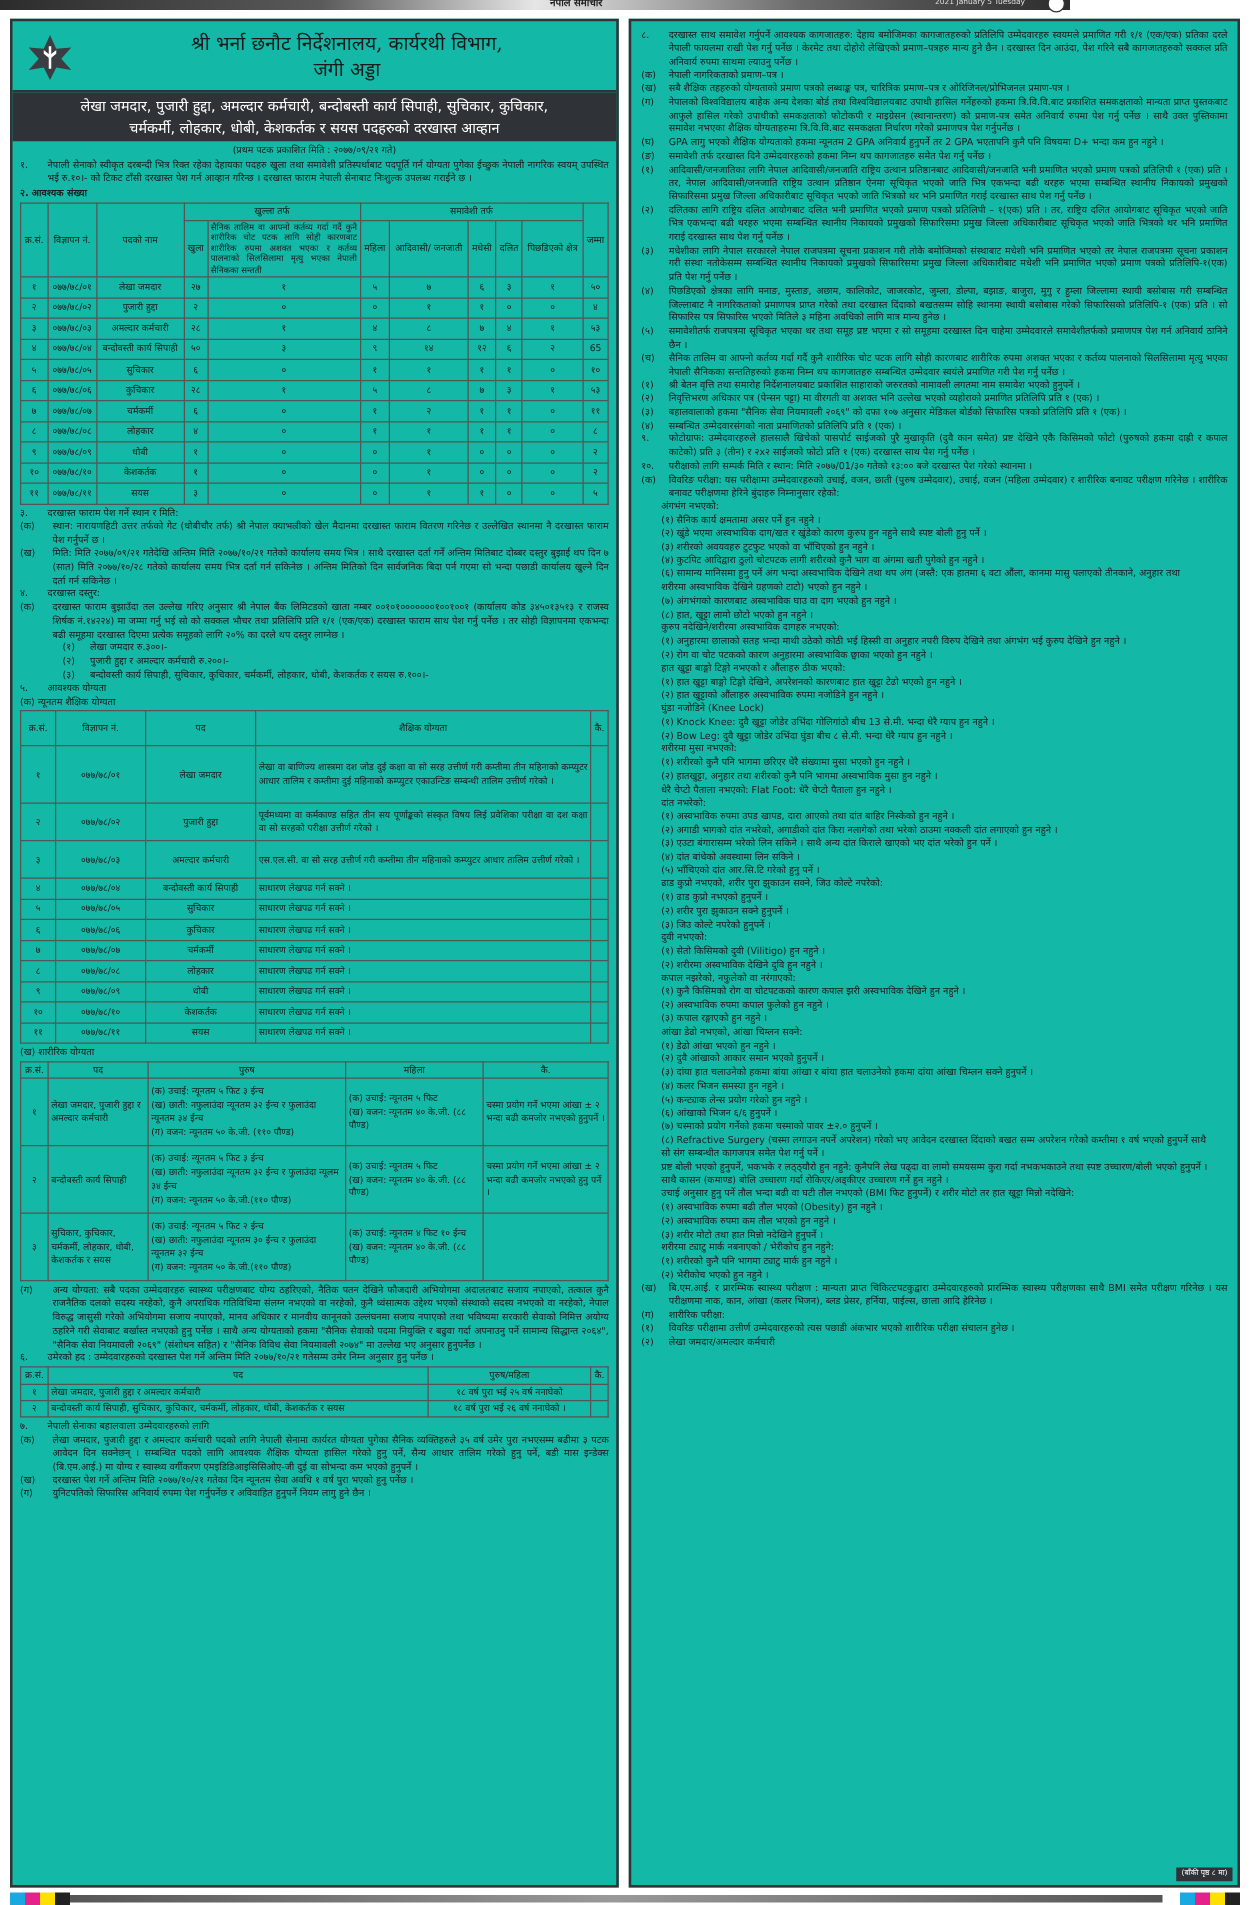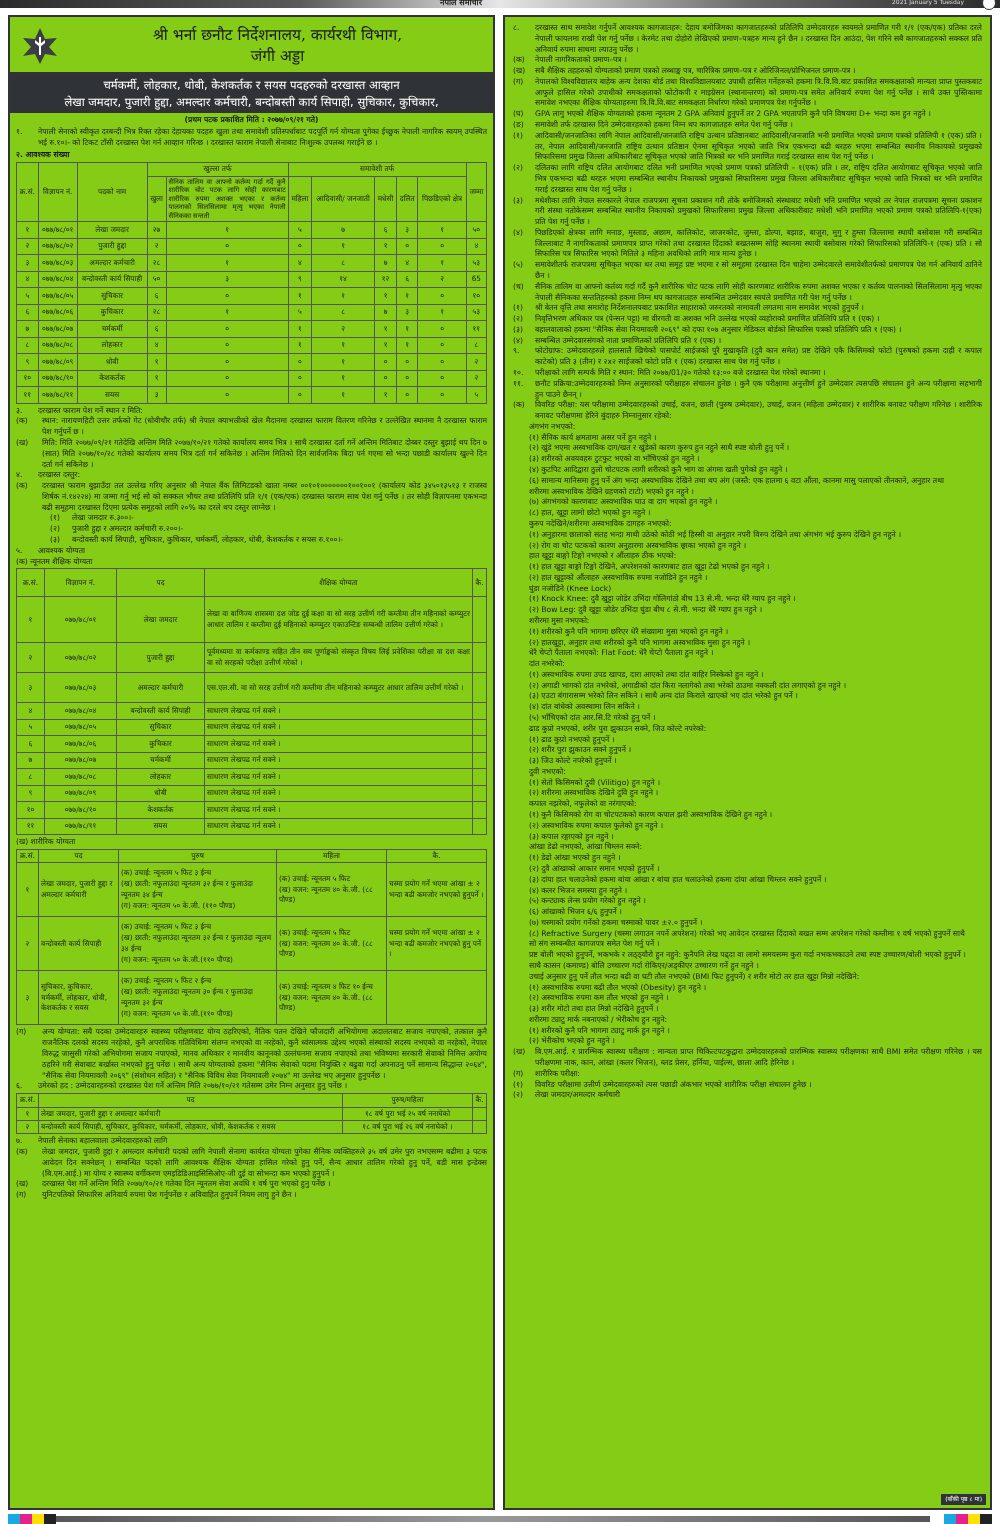--- a/index.html
+++ b/index.html
@@ -1,29 +1,29 @@
 <!DOCTYPE html>
 <html><head>
 <meta charset="utf-8">
 <style>
 *{box-sizing:border-box;margin:0;padding:0}
 html,body{width:1000px;height:1524px;background:#fff;overflow:hidden}
 body{font-family:"DejaVu Sans",sans-serif;color:#1a1a1a;font-size:7.6px;line-height:1.42;position:relative}
-.topband{position:absolute;left:0;top:0;width:1000px;height:8px;background:linear-gradient(90deg,#2c2c2c 0%,#5a5a5a 30%,#e6e6e6 50%,#6a6a6a 75%,#2c2c2c 100%)}
+.topband{position:absolute;left:0;top:0;width:856px;height:8px;background:linear-gradient(90deg,#2c2c2c 0%,#5a5a5a 30%,#e6e6e6 50%,#6a6a6a 75%,#2c2c2c 100%)}
 .topband .mast{position:absolute;left:440px;top:-3px;font-size:8px;color:#222;font-weight:bold}
 .topband .date{position:absolute;right:36px;top:-2px;font-size:6px;color:#ddd}
 .topband .pg{position:absolute;right:4px;top:-4px;width:14px;height:14px;border-radius:50%;background:#fff;border:1px solid #333}
-.col{position:absolute;top:15px;border:2.5px solid #333;background:#84cc16}
+.col{position:absolute;top:15px;border:2.5px solid #333;background:#14b8a6}
 .colL{left:8px;width:487px;height:1495px}
 .colR{left:503px;width:489px;height:1495px}
 .titlebox{display:flex;align-items:center;padding:6px 10px 4px 10px;border-bottom:2px solid #333;height:57px}
 .logo{width:40px;height:40px;margin-right:12px;flex:none}
 .titletext{flex:1;text-align:center;font-size:15.5px;line-height:1.3;font-family:"DejaVu Serif",serif}
 .subband{background:#2f3236;color:#fff;text-align:center;font-size:11.5px;line-height:1.45;padding:3px 6px}
-.pubdate{text-align:center;font-size:7.5px;padding:2px 0 1px;font-weight:bold}
+.pubdate{text-align:center;font-size:7.5px;padding:2px 0 1px;font-weight:normal}
 .para{display:flex;padding:0 6px;text-align:justify}
 .para .n{flex:none;width:22px}
 .para .t{flex:1}
 .para.ind .n{width:26px}
 .sec{padding:1px 6px;font-weight:bold}
 table{border-collapse:collapse;width:calc(100% - 12px);margin:1px 6px 2px 6px;font-size:7.3px}
 td,th{border:1px solid #555;padding:1px 2px;text-align:center;vertical-align:middle;font-weight:normal}
 .reqtable td{height:16.5px}
 .reqtable th.vsmall{font-size:6.8px;line-height:1.25;text-align:justify}
 .edu td.left{text-align:justify}
@@ -52,22 +52,22 @@
       <polygon points="20,2 25,13 37,12 29,21 37,30 25,28 20,38 15,28 3,30 11,21 3,12 15,13" fill="#3a3d42"></polygon>
       <rect x="19" y="11" width="2" height="18" fill="#fff"></rect>
       <path d="M15,14 L20,18 L25,14 L25,17 L20,21 L15,17 Z" fill="#fff"></path>
     </svg>
     <div class="titletext">
       <div>श्री भर्ना छनौट निर्देशनालय, कार्यरथी विभाग,</div>
       <div>जंगी अड्डा</div>
     </div>
   </div>
   <div class="subband">
+    <div>लेखा जमदार, पुजारी हुद्दा, अमल्दार कर्मचारी, बन्दोबस्ती कार्य सिपाही, सुचिकार, कुचिकार,</div>
     <div>चर्मकर्मी, लोहकार, धोबी, केशकर्तक र सयस पदहरुको दरखास्त आव्हान</div>
-    <div>लेखा जमदार, पुजारी हुद्दा, अमल्दार कर्मचारी, बन्दोबस्ती कार्य सिपाही, सुचिकार, कुचिकार,</div>
   </div>
   <div class="pubdate">(प्रथम पटक प्रकाशित मिति : २०७७/०९/२१ गते)</div>
 
   <div class="para">
     <span class="n">१.</span>
     <span class="t">नेपाली सेनाको स्वीकृत दरबन्दी भित्र रिक्त रहेका देहायका पदहरु खुला तथा समावेशी प्रतिस्पर्धाबाट पदपूर्ति गर्न योग्यता पुगेका ईच्छुक नेपाली नागरिक स्वयम् उपस्थित भई रु.१०।- को टिकट टाँसी दरखास्त पेश गर्न आव्हान गरिन्छ । दरखास्त फाराम नेपाली सेनाबाट निःशुल्क उपलब्ध गराईने छ ।</span>
   </div>
   <div class="sec">२. आवश्यक संख्या</div>
 
   <table class="reqtable">
@@ -549,24 +549,20 @@
         <span class="t">सम्बन्धित उम्मेदवारसंगको नाता प्रमाणितको प्रतिलिपि प्रति १ (एक) ।</span>
       </div>
     </div>
   <div class="para">
     <span class="n">९.</span>
     <span class="t">फोटोग्राफ: उम्मेदवारहरुले हालसालै खिचेको पासपोर्ट साईजको पुरै मुखाकृति (दुवै कान समेत) प्रष्ट देखिने एकै किसिमको फोटो (पुरुषको हकमा दाह्री र कपाल काटेको) प्रति ३ (तीन) र २x२ साईजको फोटो प्रति १ (एक) दरखास्त साथ पेश गर्नु पर्नेछ ।</span>
   </div>
   <div class="para">
     <span class="n">१०.</span>
     <span class="t">परीक्षाको लागि सम्पर्क मिति र स्थान: मिति २०७७/01/३० गतेको १३:०० बजे दरखास्त पेश गरेको स्थानमा ।</span>
-  </div>
-  <div class="para">
-    <span class="n">११.</span>
-    <span class="t">छनौट प्रक्रिया:उम्मेदवारहरुको निम्न अनुसारको परीक्षाहरु संचालन हुनेछ । कुनै एक परीक्षामा अनुत्तीर्ण हुने उम्मेदवार त्यसपछि संचालन हुने अन्य परीक्षामा सहभागी हुन पाउने छैनन् ।</span>
   </div>
   <div class="para">
     <span class="n">(क)</span>
     <span class="t">विवरिङ परीक्षा: यस परीक्षामा उम्मेदवारहरुको उचाई, वजन, छाती (पुरुष उम्मेदवार), उचाई, वजन (महिला उम्मेदवार) र शारीरिक बनावट परीक्षण गरिनेछ । शारीरिक बनावट परीक्षणमा हेरिने बुंदाहरु निम्नानुसार रहेको:</span>
   </div>
   <div id="checks">
       <div class="plain">अंगभंग नभएको:</div>
       <div class="plain">(१) सैनिक कार्य क्षमतामा असर पर्ने हुन नहुने ।</div>
       <div class="plain">(२) खुंडे भएमा अस्वभाविक दाग/खत र खुंडेको कारण कुरुप हुन नहुने साथै स्पष्ट बोली हुनु पर्ने ।</div>
       <div class="plain">(३) शरीरको अवयवहरु टुटफुट भएको वा भाँचिएको हुन नहुने ।</div>

